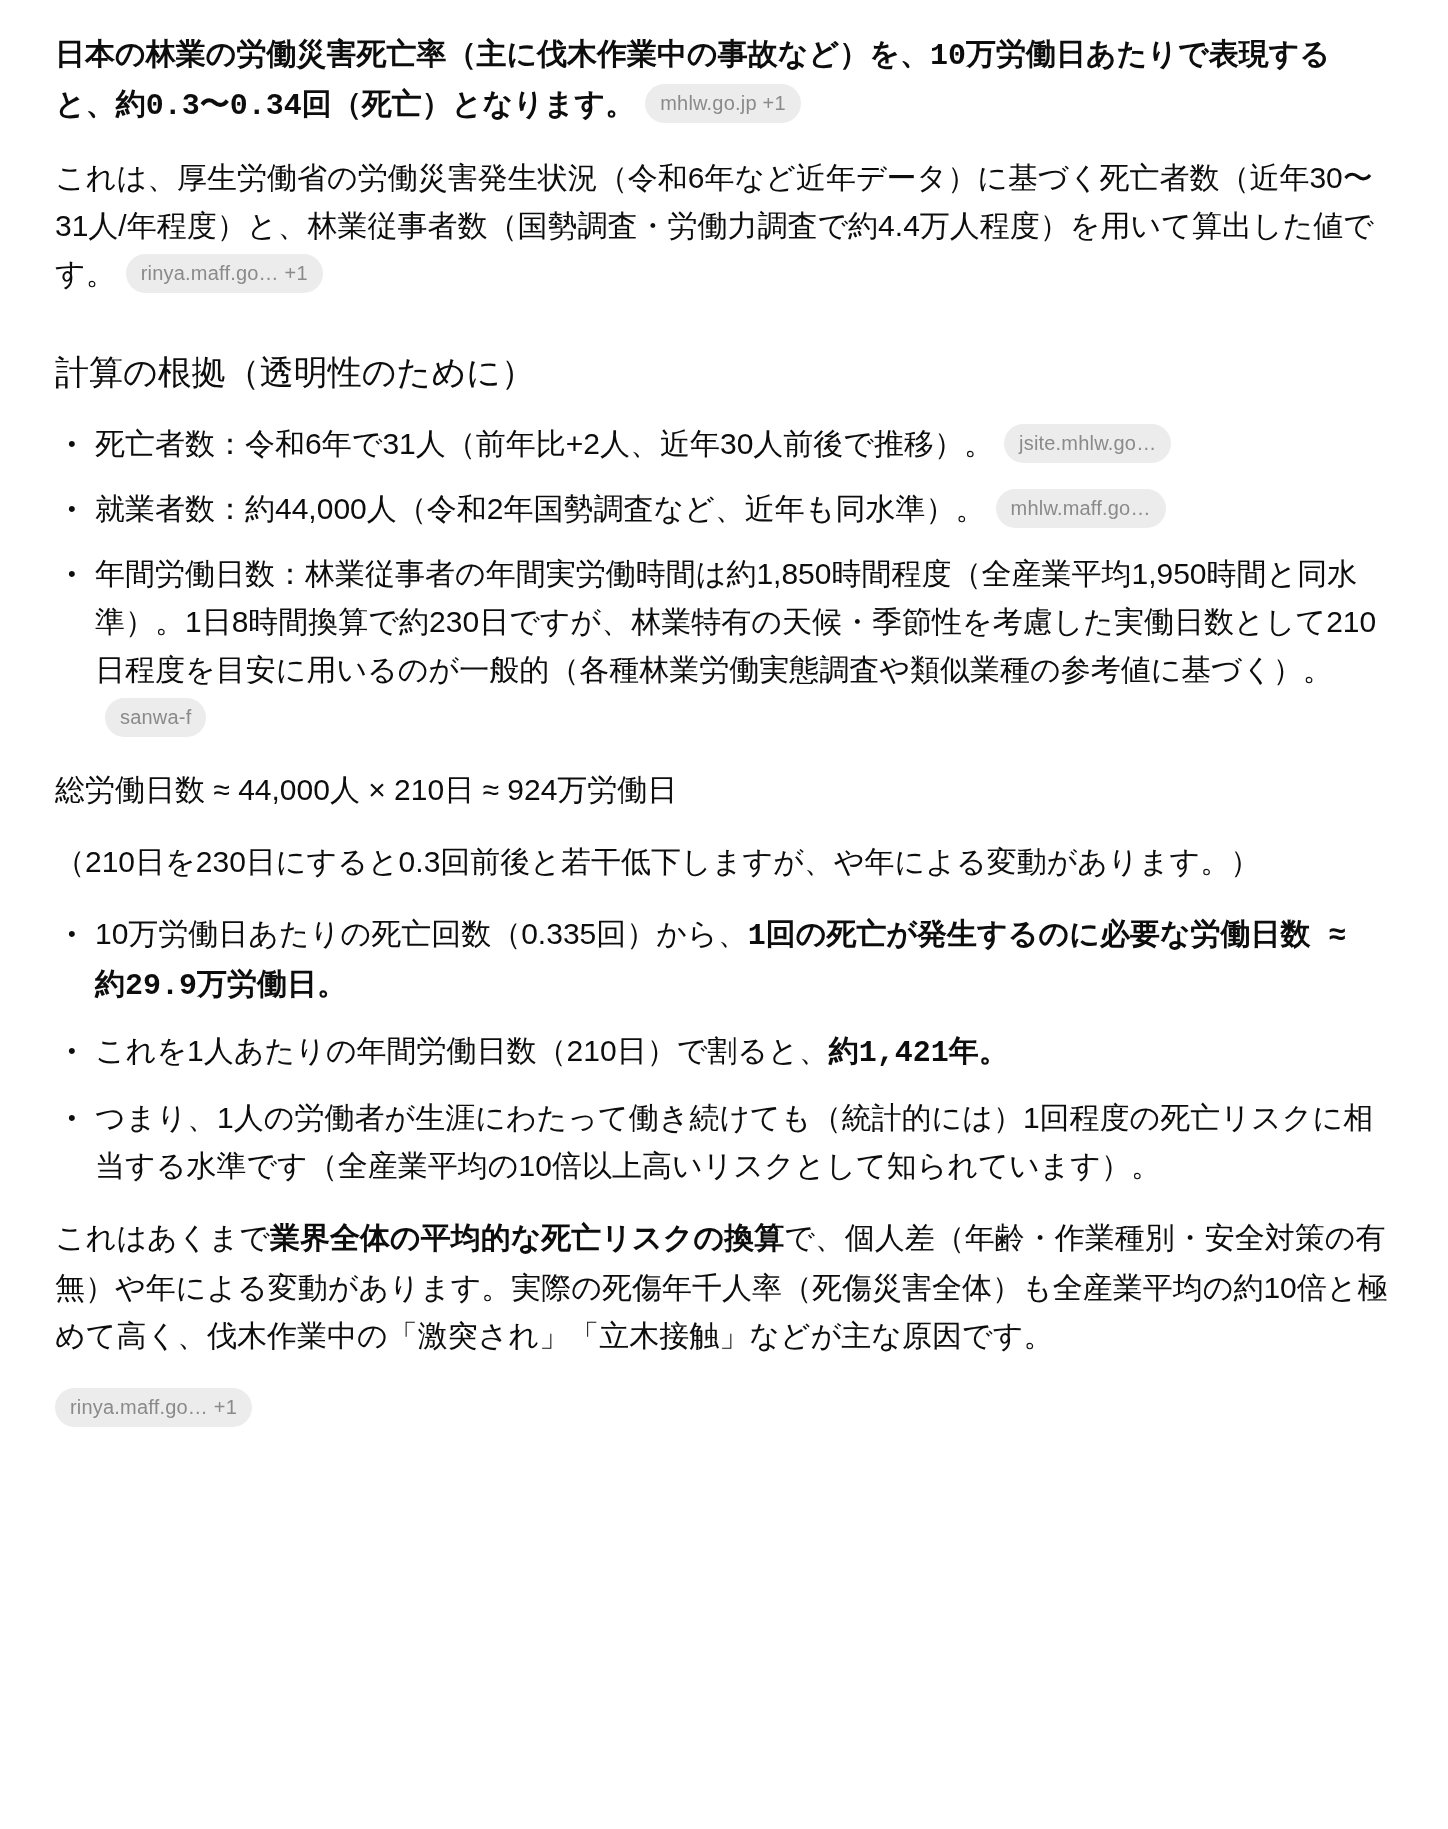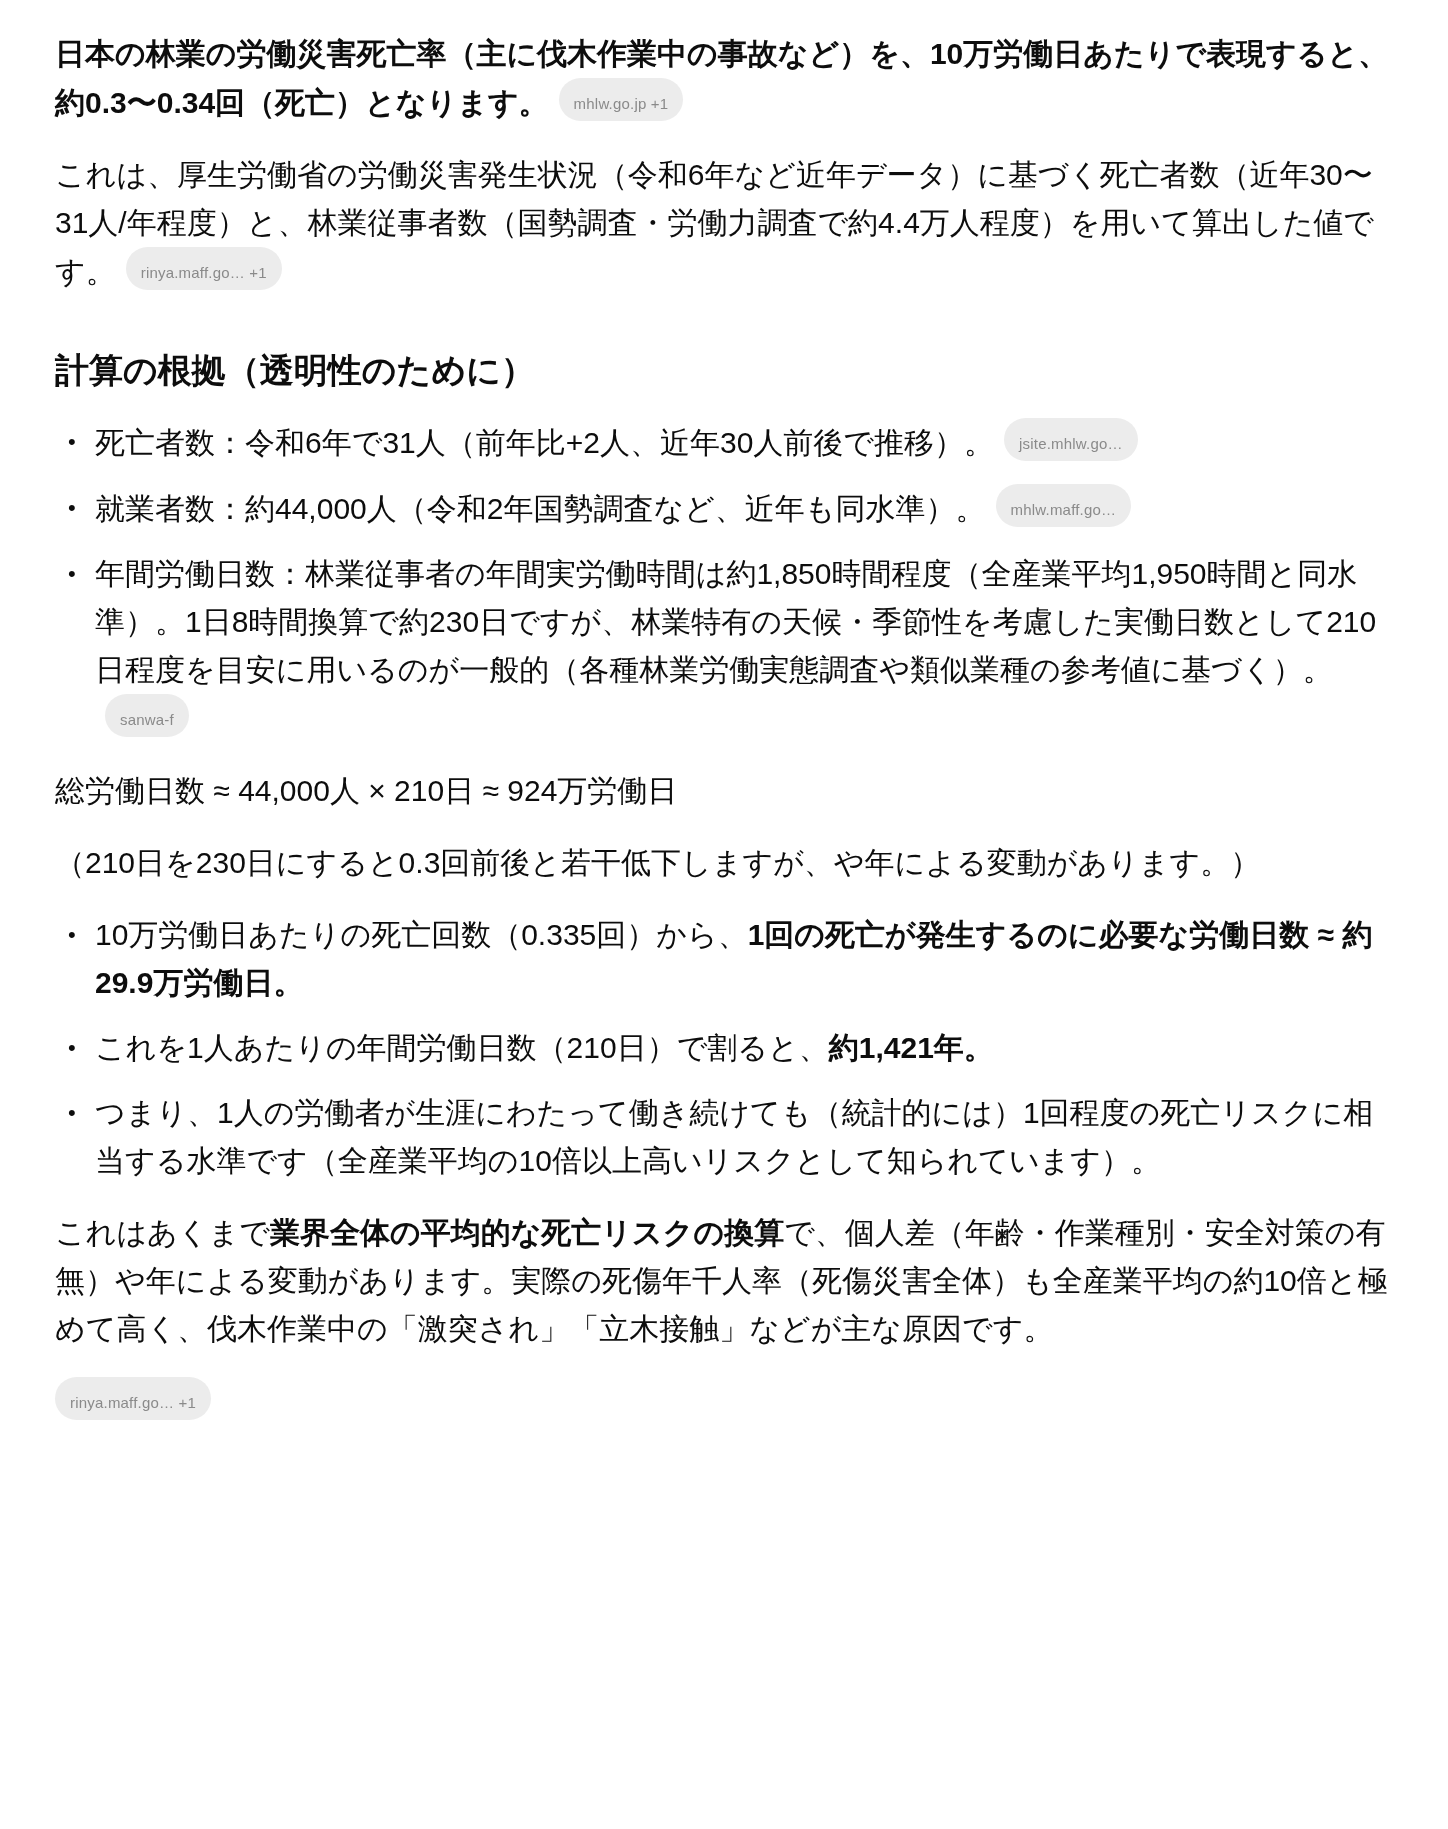--- a/index.html
+++ b/index.html
@@ -11,48 +11,48 @@
   }
   .msg{
     padding:6px 58px 14px 55px;
     font-size:30px;
     line-height:1.6;
   }
   .para{margin:24px 0;}
   .sec-heading{
     font-size:34px;
     line-height:1.3;
-    font-weight:700;
+    font-weight:400;
     margin:52px 0 26px 0;
   }
   .blist{
     list-style:none;
     margin:24px 0;
     padding:0 0 0 40px;
   }
   .blist li{
     position:relative;
     margin:17px 0;
   }
   .blist li .bullet-dot{
     position:absolute;
     left:-27px;
     top:0;
     font-size:22px;
     line-height:48px;
     color:#0d0d0d;
   }
-  strong{font-weight:700;}
+  strong{font-weight:700;font-family:Liberation Mono, monospace;}
   .pill{
     display:inline-block;
     background:var(--pill-bg,#ececec);
     color:var(--pill-text,#8a8a8a);
-    font-size:15px;
+    font-size:20px;
     line-height:1;
-    padding:18px 15px 10px 15px;
+    padding:9px 15px 10px 15px;
     border-radius:999px;
     margin-left:10px;
     vertical-align:4px;
     white-space:nowrap;
     cursor:pointer;
     letter-spacing:0.2px;
   }
   .pill-row{margin:20px 0 24px 0;}
   .pill-row .pill{margin-left:0;}
 </style>

